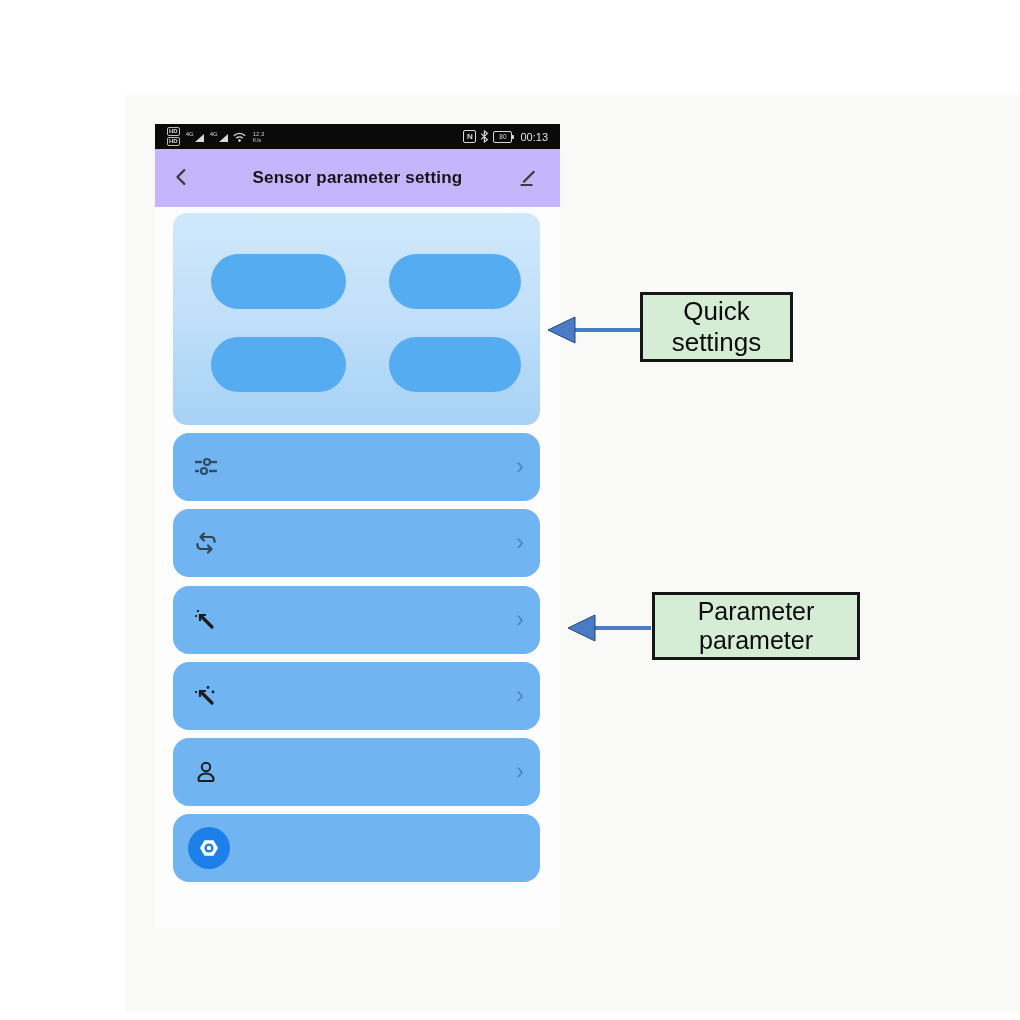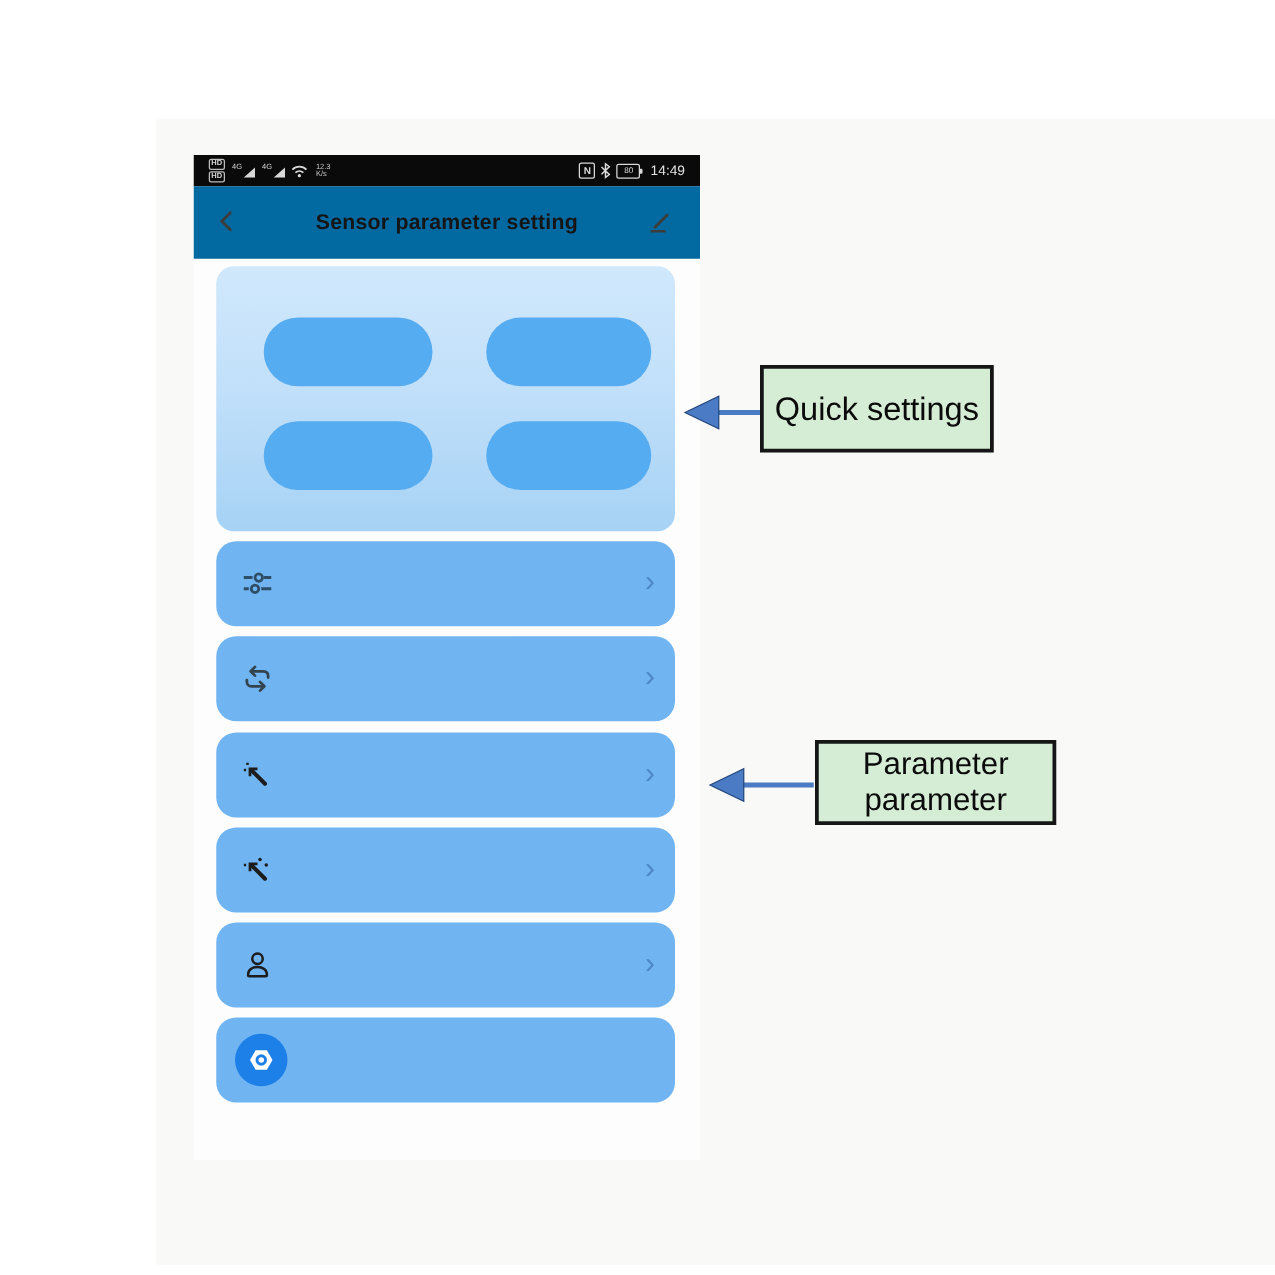--- a/index.html
+++ b/index.html
@@ -22,21 +22,21 @@
   .sig{display:flex;align-items:flex-start;gap:1px;margin-left:2px;}
   .sig .g{font-size:6px;line-height:6px;color:#d9d9d9;}
   .tri{width:0;height:0;border-left:9px solid transparent;border-bottom:8px solid #d9d9d9;margin-top:3px;}
   .speed{display:flex;flex-direction:column;font-size:6px;line-height:6px;color:#c9c9c9;margin-left:2px;}
   .nfc{font-size:8px;font-weight:bold;border:1px solid #d9d9d9;border-radius:2px;width:11px;height:11px;display:flex;align-items:center;justify-content:center;}
   .batt{display:flex;align-items:center;}
   .batt .shell{width:17px;height:10px;border:1px solid #d9d9d9;border-radius:2px;font-size:6.5px;display:flex;align-items:center;justify-content:center;color:#d9d9d9;}
   .batt .nub{width:2px;height:4px;background:#d9d9d9;border-radius:0 1px 1px 0;}
   .sb-time{font-size:11px;color:#e3e3e3;margin-left:2px;}
 
-  .appheader{height:58px;position:relative;display:flex;align-items:center;background:#0369a1;}
+  .appheader{height:58px;position:relative;display:flex;align-items:center;background:#c4b5fd;}
   .back-btn{position:absolute;left:16px;top:17px;width:22px;height:22px;cursor:pointer;}
   .title{position:absolute;left:0;right:0;text-align:center;font-size:17px;font-weight:600;color:#151515;letter-spacing:.2px;}
   .edit-btn{position:absolute;right:20px;top:16px;width:24px;height:24px;cursor:pointer;}
 
   .quick-panel{
     position:absolute;left:18px;top:89px;width:367px;height:212px;border-radius:14px;
     background:linear-gradient(180deg,#d0e8fc 0%,#c2e0fa 45%,#a6d2f5 100%);
   }
   .pill{position:absolute;height:55px;border-radius:28px;background:#56acf0;cursor:pointer;}
   .pill.p1{left:38px;top:41px;width:135px;}
@@ -52,22 +52,22 @@
   .row .ic-big{margin-left:14px;width:44px;height:44px;flex:0 0 auto;}
   .row .chev{position:absolute;right:16px;top:50%;transform:translateY(-54%);font-size:24px;color:#4d87c6;font-weight:400;line-height:1;}
   .r1{top:309px;} .r2{top:385px;} .r3{top:462px;} .r4{top:538px;} .r5{top:614px;} .r6{top:690px;}
 
   
   .callout{
     position:absolute;background:#d5ecd5;border:3px solid #161616;box-sizing:border-box;
     display:flex;flex-direction:column;align-items:center;justify-content:center;
     color:#0b0b0b;text-align:center;
   }
-  .callout.quick{left:608px;top:292px;width:187px;height:70px;font-size:26px;}
-  .callout.param{left:652px;top:592px;width:193px;height:68px;font-size:25px;line-height:1.15;}
+  .callout.quick{left:640px;top:292px;width:153px;height:70px;font-size:26px;}
+  .callout.param{left:652px;top:592px;width:208px;height:68px;font-size:25px;line-height:1.15;}
 
   .arrows{position:absolute;left:0;top:0;width:1020px;height:1020px;pointer-events:none;}
 </style>
 </head>
 <body>
 
 <div class="page-tint"></div>
 
 <div class="phone">
 
@@ -97,21 +97,21 @@
     </div>
     <div class="sb-right">
       <span class="nfc">N</span>
       <svg width="9" height="13" viewBox="0 0 9 13">
         <path d="M1.2 3.6 L7.4 9.6 L4.4 12 V1 L7.4 3.4 L1.2 9.4" fill="none" stroke="#d9d9d9" stroke-width="1.2"></path>
       </svg>
       <span class="batt">
         <span class="shell">80</span>
         <span class="nub"></span>
       </span>
-      <span class="sb-time">14:49</span>
+      <span class="sb-time">00:13</span>
     </div>
   </div>
 
   <div class="appheader">
     <svg class="back-btn" viewBox="0 0 24 24">
       <polyline points="14.5,4.5 7,12 14.5,19.5" fill="none" stroke="#3c3c3c" stroke-width="2.4" stroke-linecap="round" stroke-linejoin="round"></polyline>
     </svg>
     <div class="title">Sensor parameter setting</div>
     <svg class="edit-btn" viewBox="0 0 24 24">
       <path d="M6.5 16.5 L17.5 5.5 l1.6 1.6 L8.1 18.1 Z" fill="#3c3c3c"></path>

